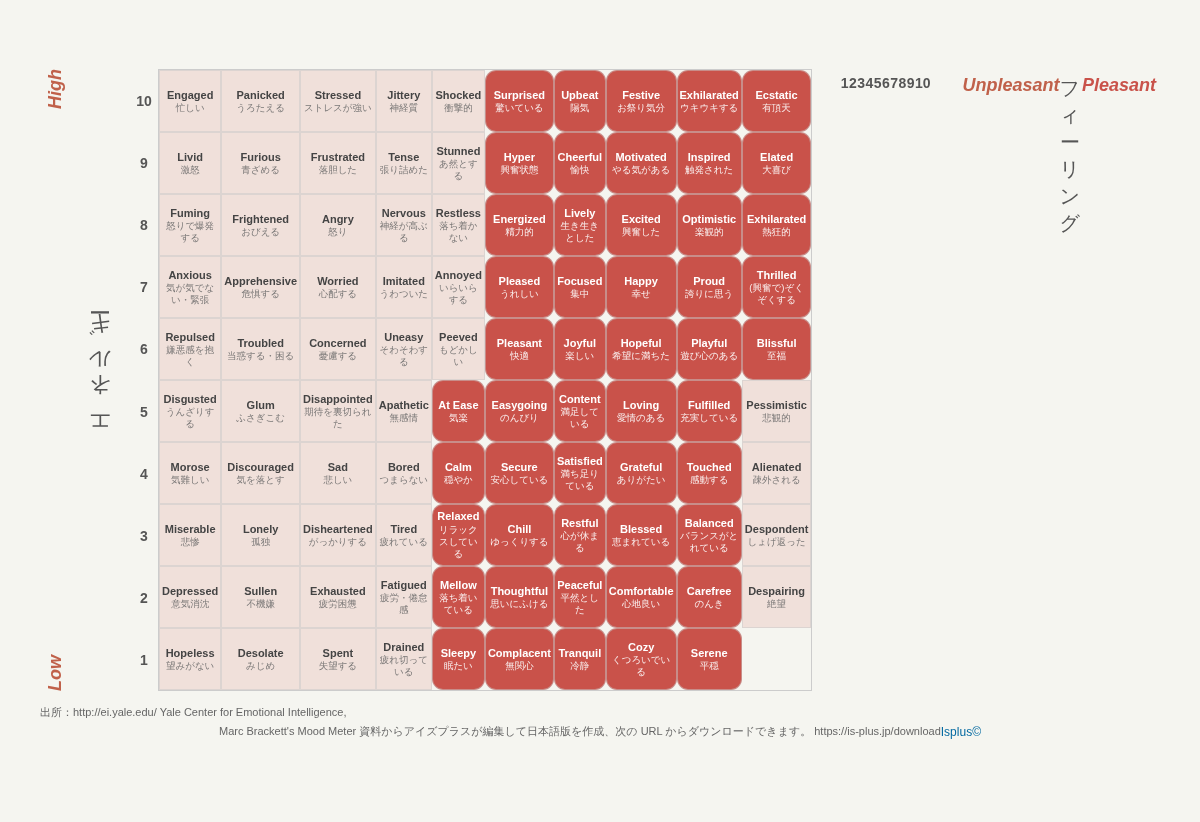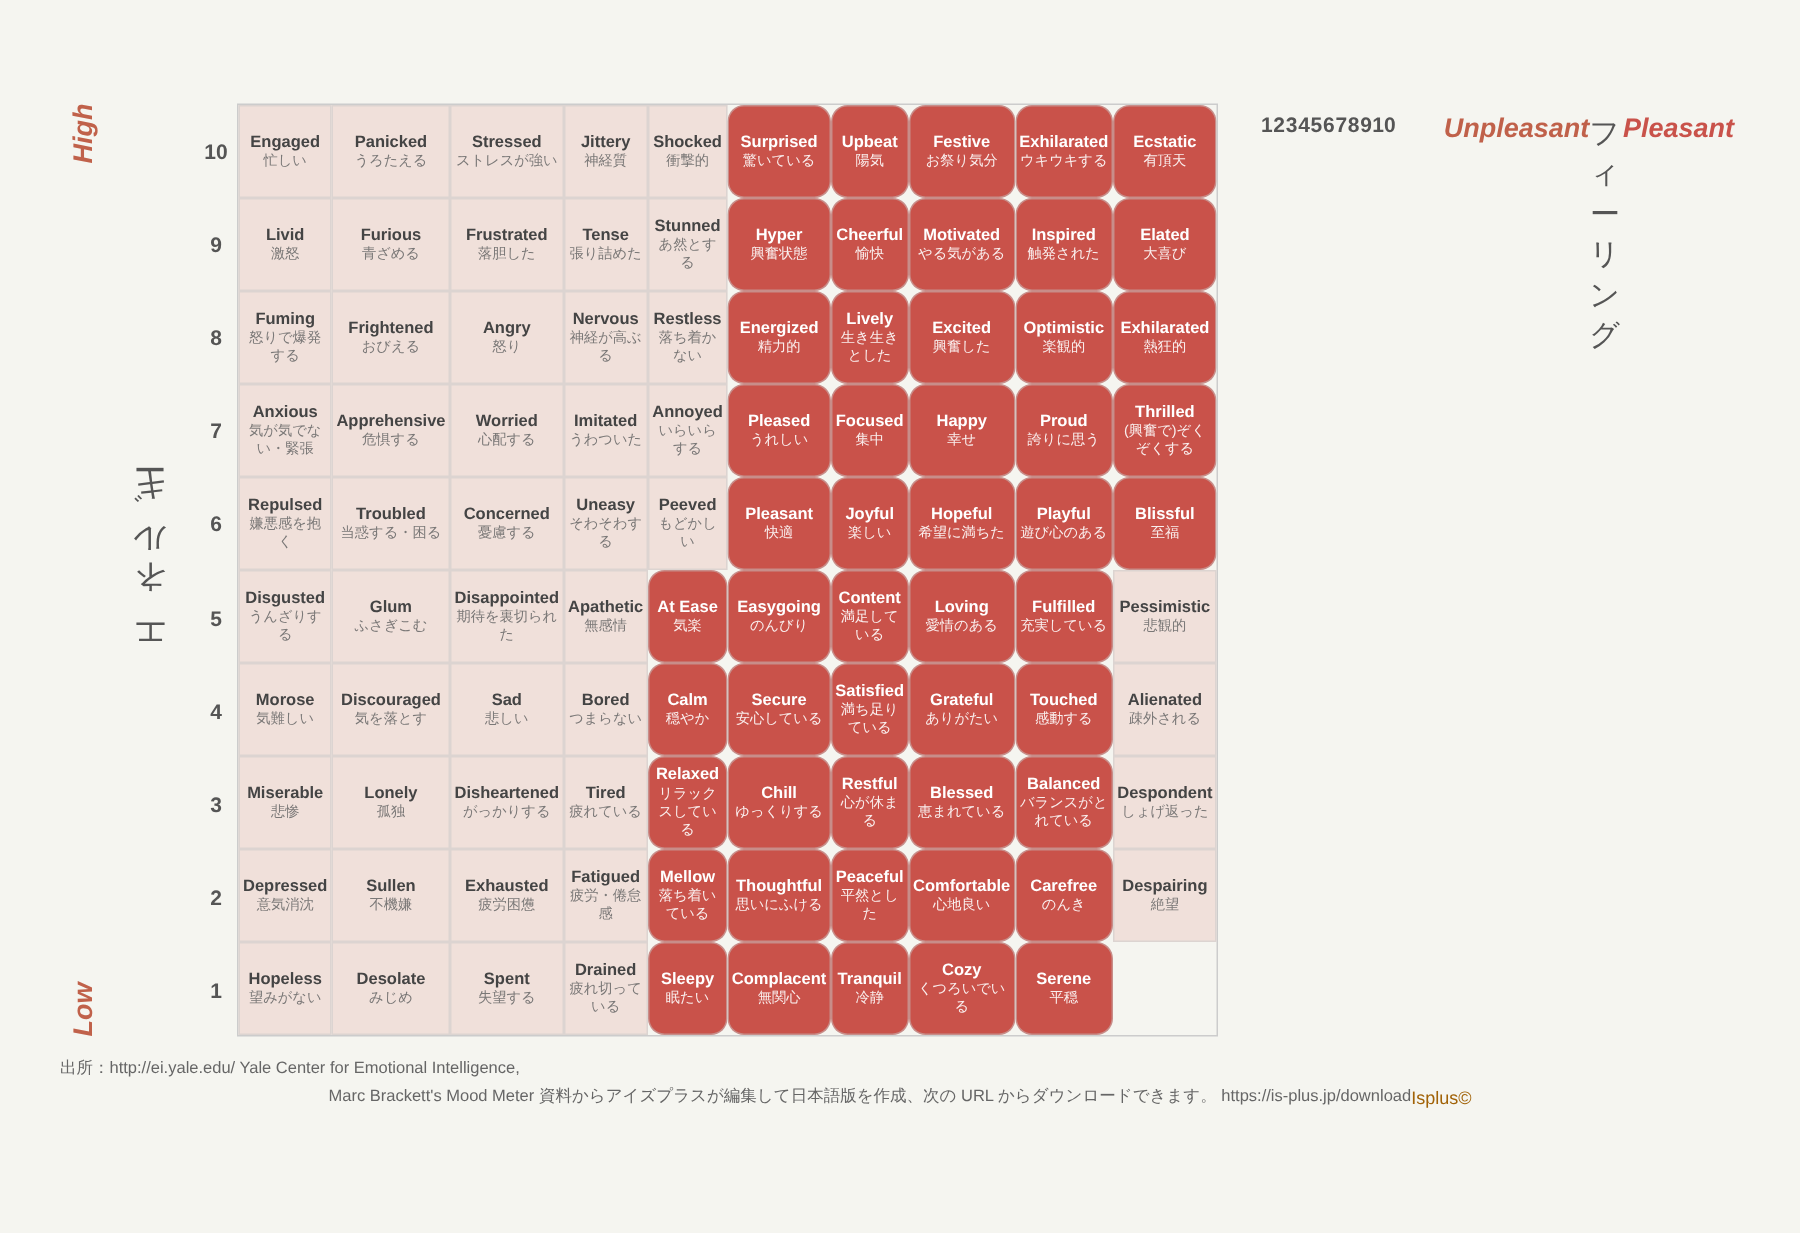--- a/index.html
+++ b/index.html
@@ -163,21 +163,21 @@
     }
     .footer {
       margin-top: 12px;
       font-size: 11px;
       color: #666;
       line-height: 1.7;
     }
     .footer-brand {
       text-align: right;
       font-size: 12px;
-      color: #a16207;
+      color: #0369a1;
     }
   </style>
 </head>
 <body>
 
 <div class="container">
   <div class="chart-wrapper">
 
     <div class="y-high-low">
       <span class="y-high">High</span>

